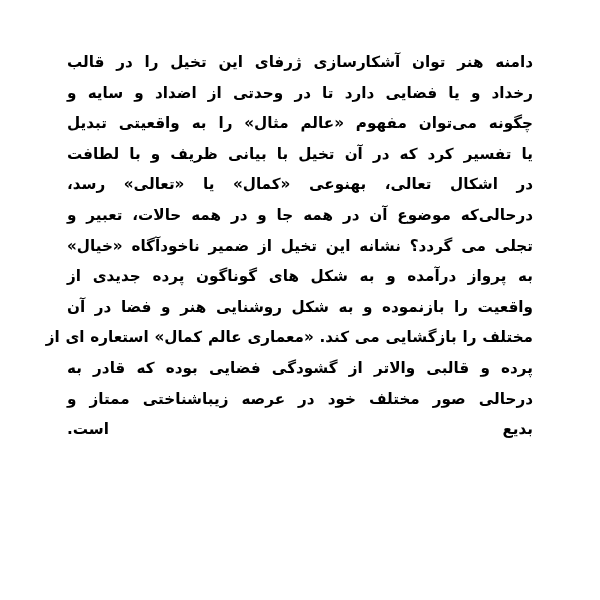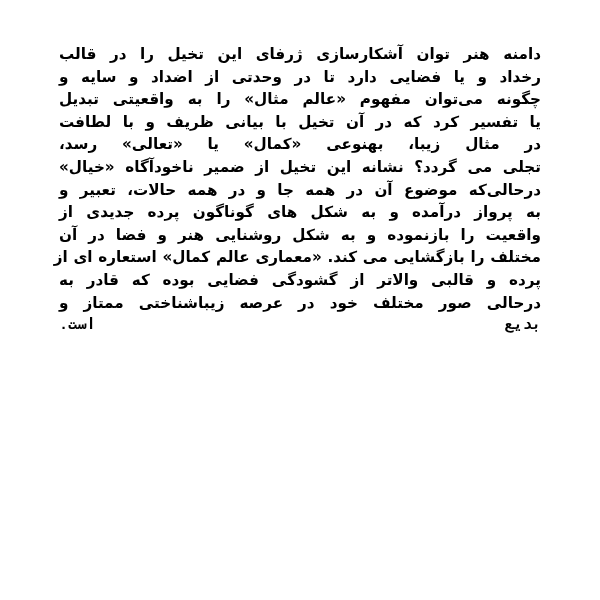--- a/index.html
+++ b/index.html
@@ -30,51 +30,50 @@
     text-align-last: justify;
     color: #000000;
     font-size: 15.2px;
     line-height: 22.6px;
     font-weight: 600;
     letter-spacing: 0;
     word-spacing: 0.5px;
     -webkit-font-smoothing: antialiased;
   }
   #text-block p {
-    margin: 0;
+    margin: 8px;
     padding: 0;
     text-align: justify;
     text-align-last: justify;
   }
   .para-line {
     display: block;
     text-align: justify;
     text-align-last: justify;
     white-space: nowrap;
   }
   .para-line.tail {
     text-align-last: right;
     white-space: normal;
-    font-family: Liberation Mono, monospace;
   }
 </style>
 </head>
 <body style="background: rgb(255, 255, 255);">
 
 <div id="page" style="background: rgb(255, 255, 255);">
 
   <div id="text-block" dir="rtl" style="color: rgb(0, 0, 0);">
 
     <p class="para-line">دامنه هنر توان آشکارسازی ژرفای این تخیل را در قالب</p>
     <p class="para-line">رخداد و یا فضایی دارد تا در وحدتی از اضداد و سایه و</p>
     <p class="para-line">چگونه می‌توان مفهوم «عالم مثال» را به واقعیتی تبدیل</p>
     <p class="para-line">یا تفسیر کرد که در آن تخیل با بیانی ظریف و با لطافت</p>
-    <p class="para-line">در مثال زیبا، بهنوعی «کمال» یا «تعالی» رسد،</p>
+    <p class="para-line">در اشکال تعالی، بهنوعی «کمال» یا «تعالی» رسد،</p>
+    <p class="para-line">درحالی‌که موضوع آن در همه جا و در همه حالات، تعبیر و</p>
     <p class="para-line">تجلی می گردد؟ نشانه این تخیل از ضمیر ناخودآگاه «خیال»</p>
-    <p class="para-line">درحالی‌که موضوع آن در همه جا و در همه حالات، تعبیر و</p>
     <p class="para-line">به پرواز درآمده و به شکل های گوناگون پرده جدیدی از</p>
     <p class="para-line">واقعیت را بازنموده و به شکل روشنایی هنر و فضا در آن</p>
     <p class="para-line">مختلف را بازگشایی می کند. «معماری عالم کمال» استعاره ای از</p>
     <p class="para-line">پرده و قالبی والاتر از گشودگی فضایی بوده که قادر به</p>
     <p class="para-line">درحالی صور مختلف خود در عرصه زیباشناختی ممتاز و</p>
     <p class="para-line tail">بدیع است.</p>
 
   </div>
 
 </div>

